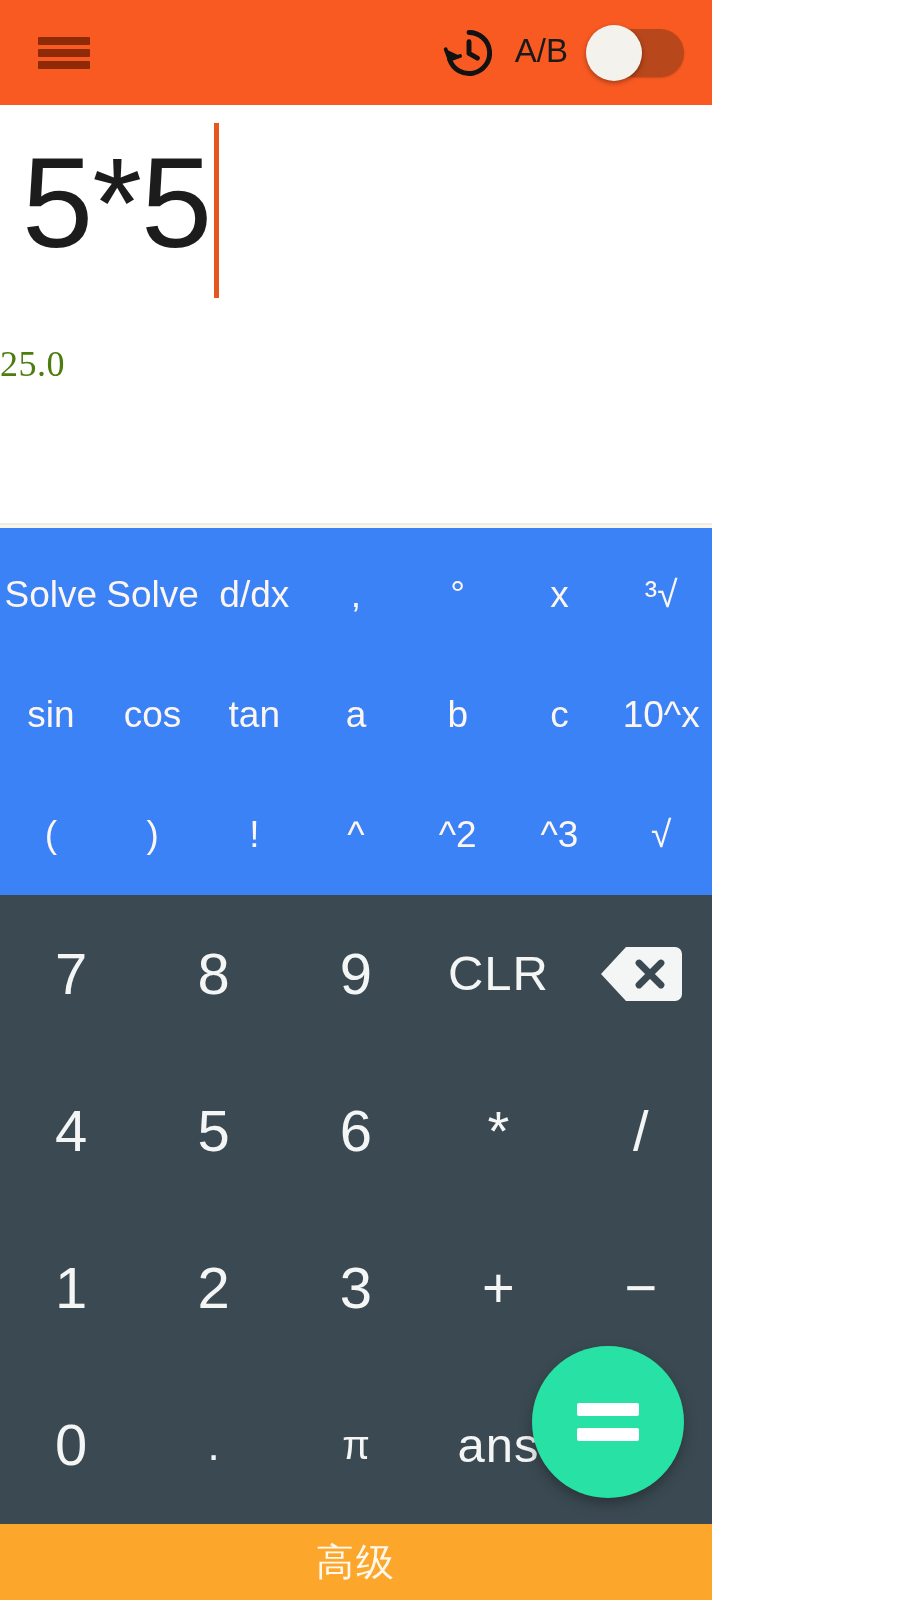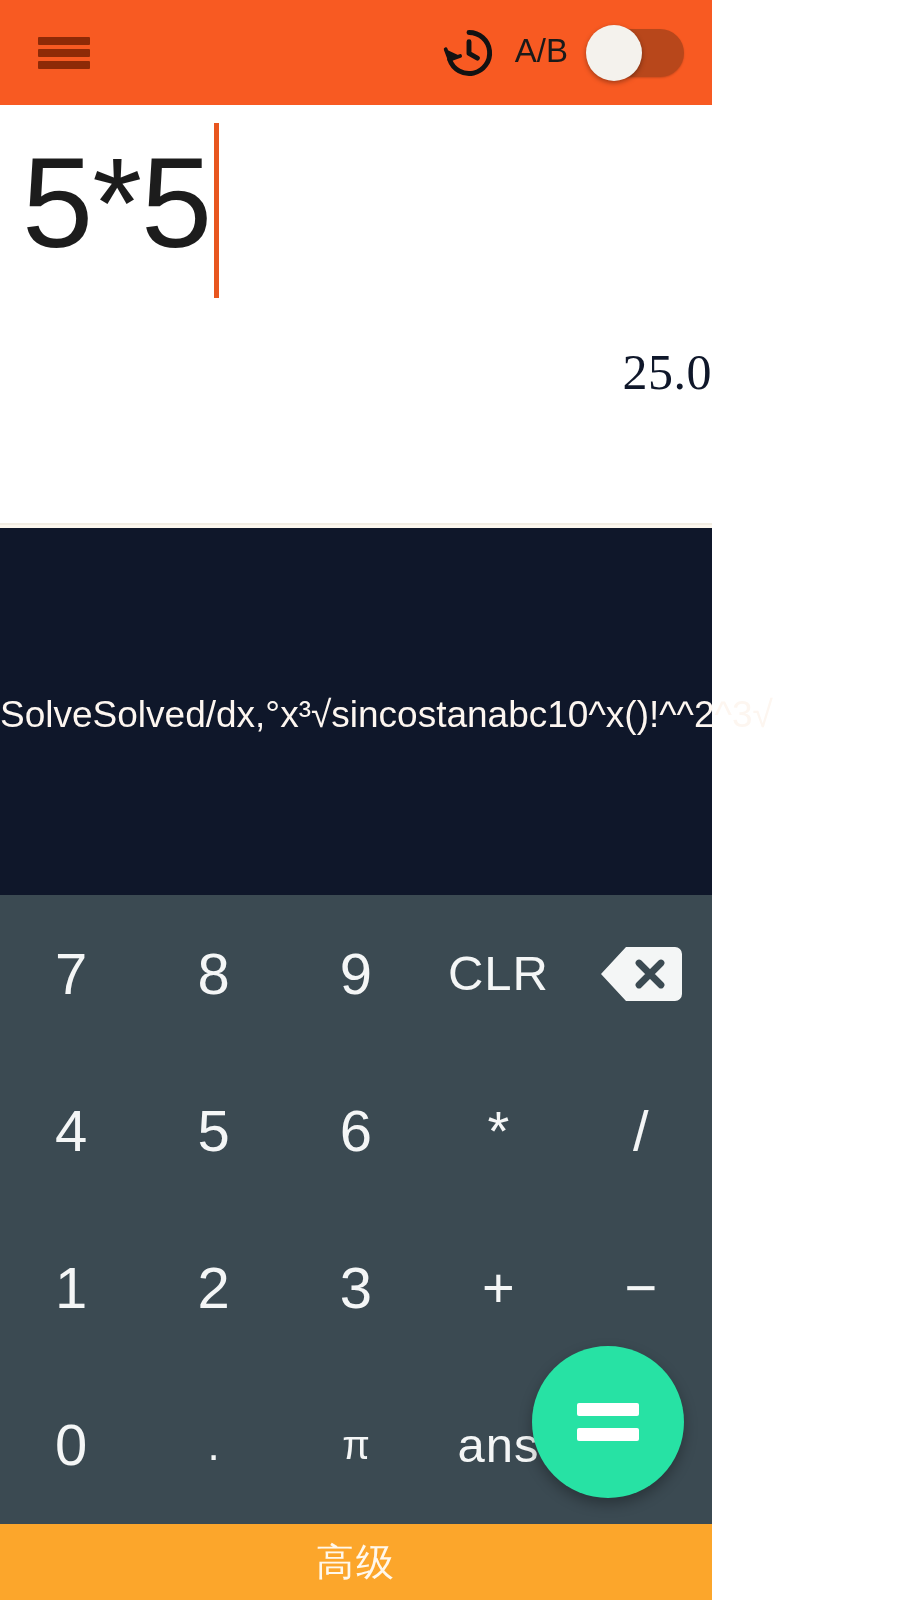--- a/index.html
+++ b/index.html
@@ -126,33 +126,33 @@
     margin-left: 3px;
     margin-top: 0px;
     align-self: flex-start;
   }
 
   .result {
     position: absolute;
     left: 0;
     right: 0;
     top: 238px;
-    text-align: right;
+    text-align: left;
     font-family: "Liberation Serif", serif;
-    font-size: 50px;
-    color: #0f172a;
+    font-size: 36px;
+    color: #4d7c0f;
     letter-spacing: 0.5px;
   }
 
   
   .fnpanel {
     flex: 0 0 370px;
-    background: #0f172a;
-    display: flex;
-    flex-direction: row;
+    background: #3b82f6;
+    display: flex;
+    flex-direction: column;
     padding-top: 6px;
     border-top: 3px solid #FCF7EE;
   }
   .fnrow {
     flex: 1 1 0;
     display: grid;
     grid-template-columns: repeat(7, 1fr);
     align-items: center;
   }
   .fnkey {

